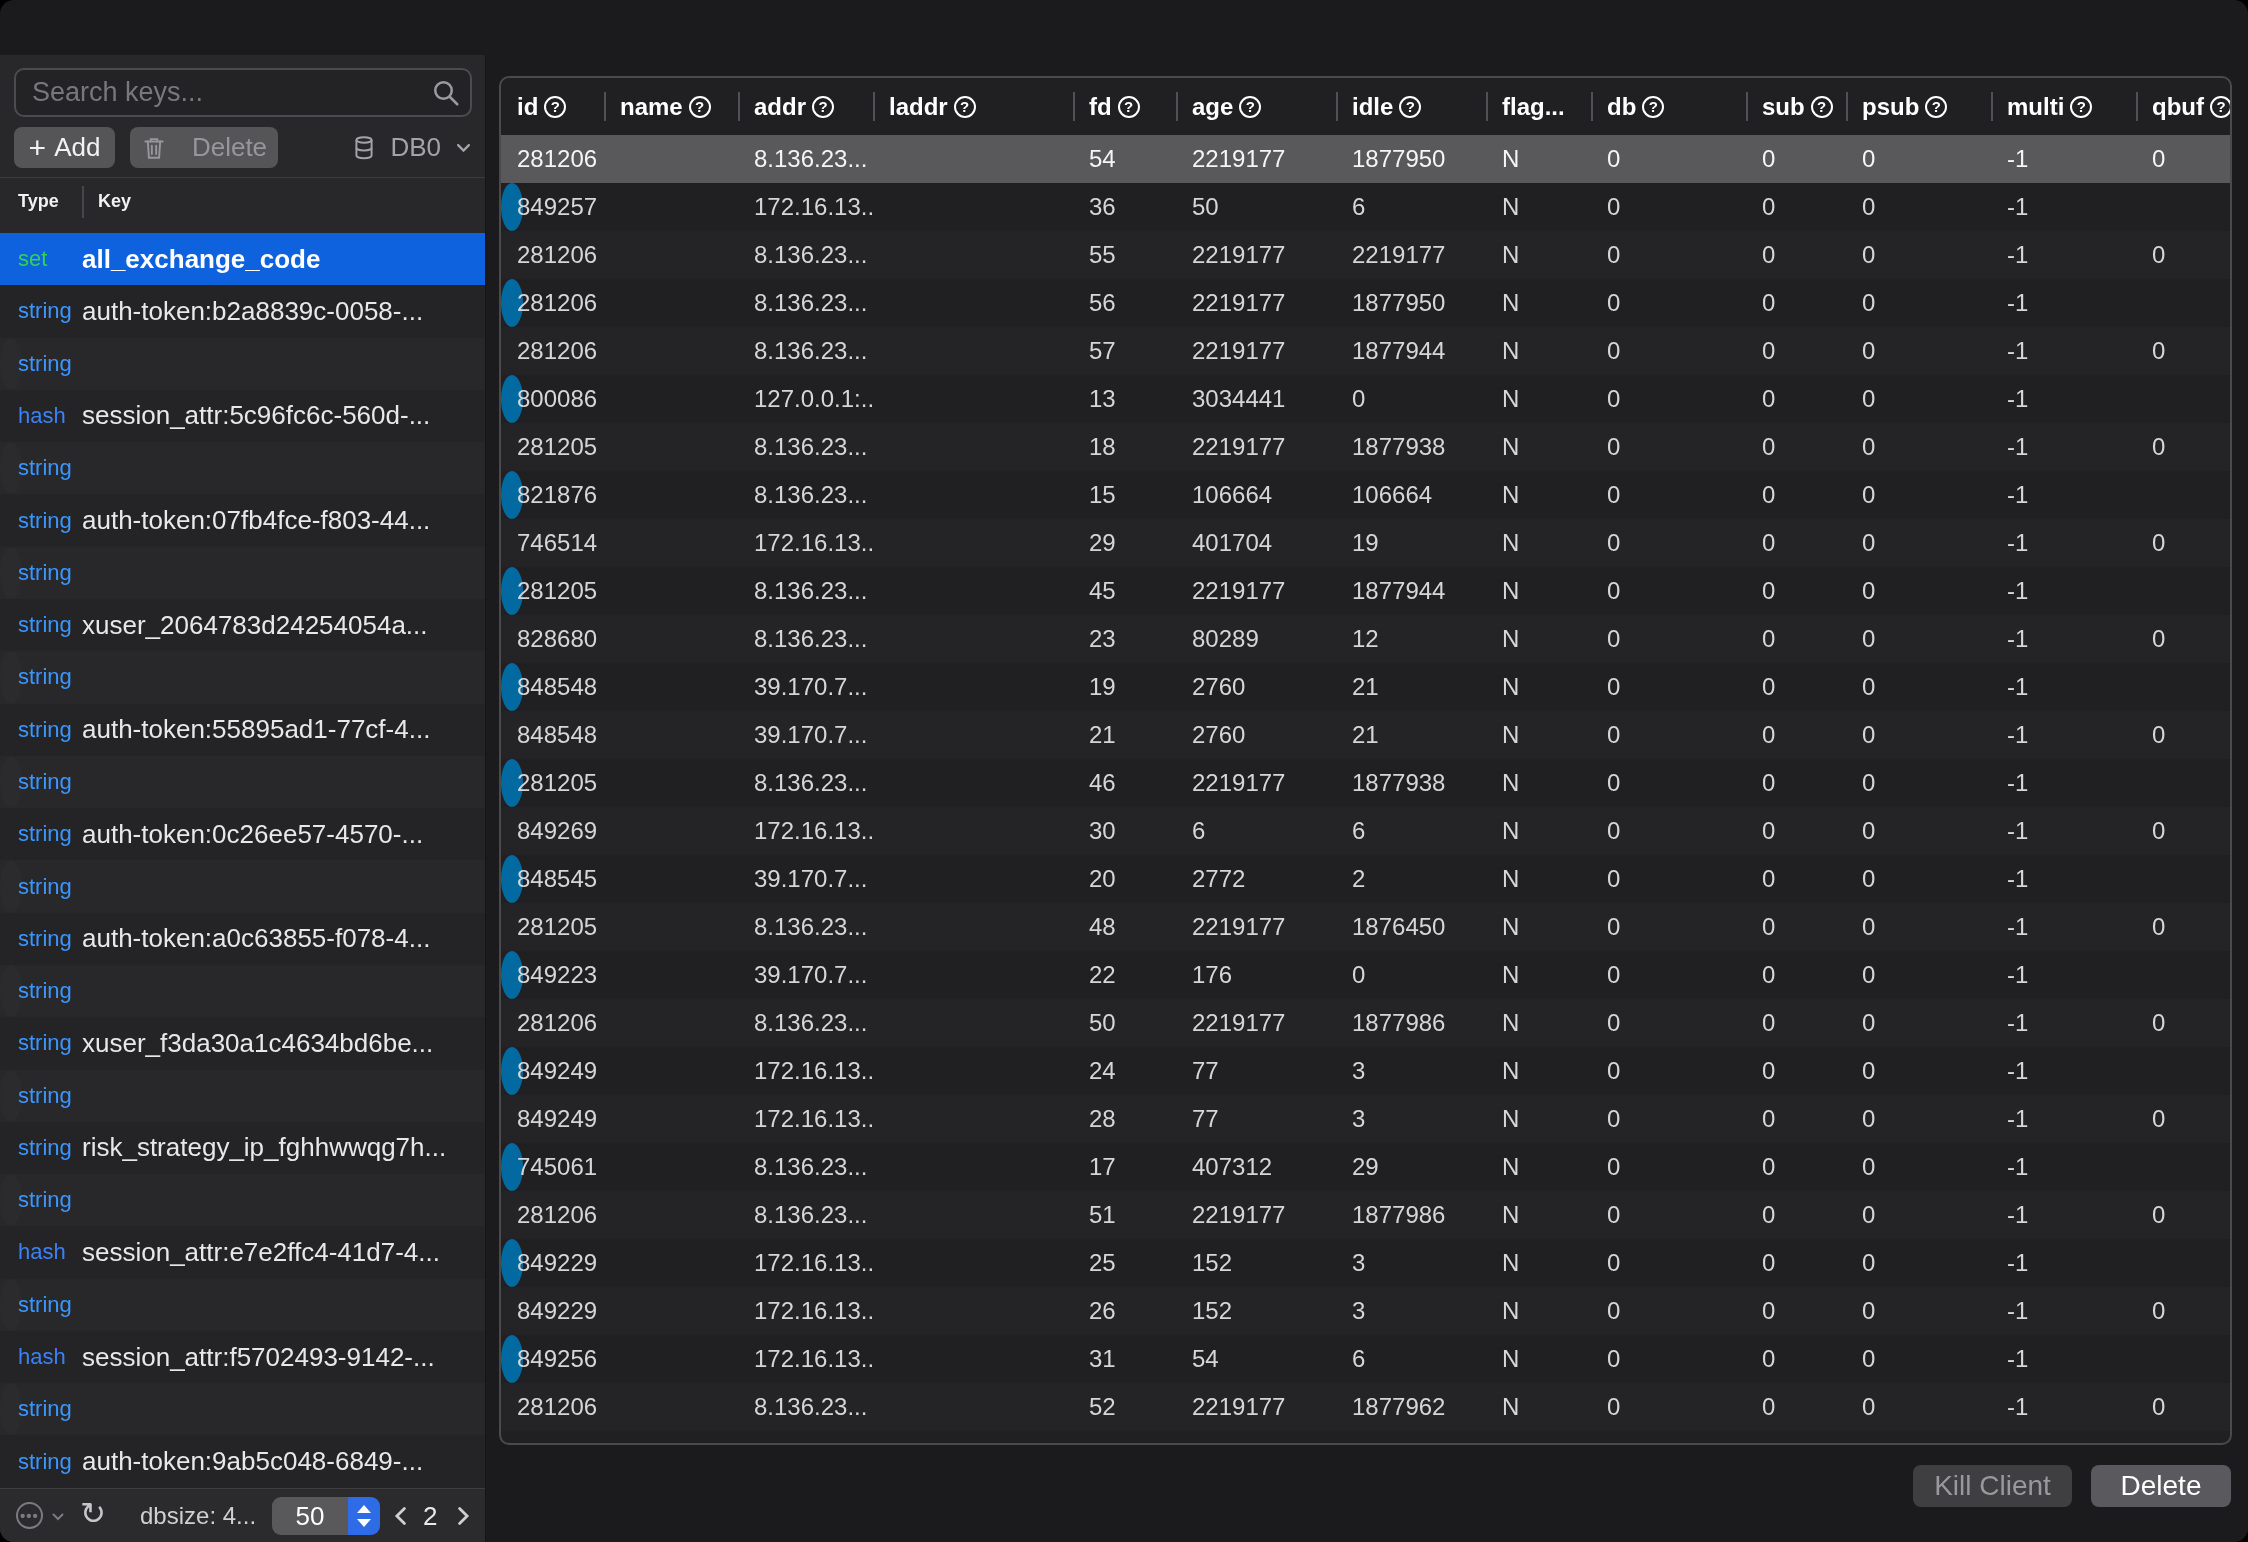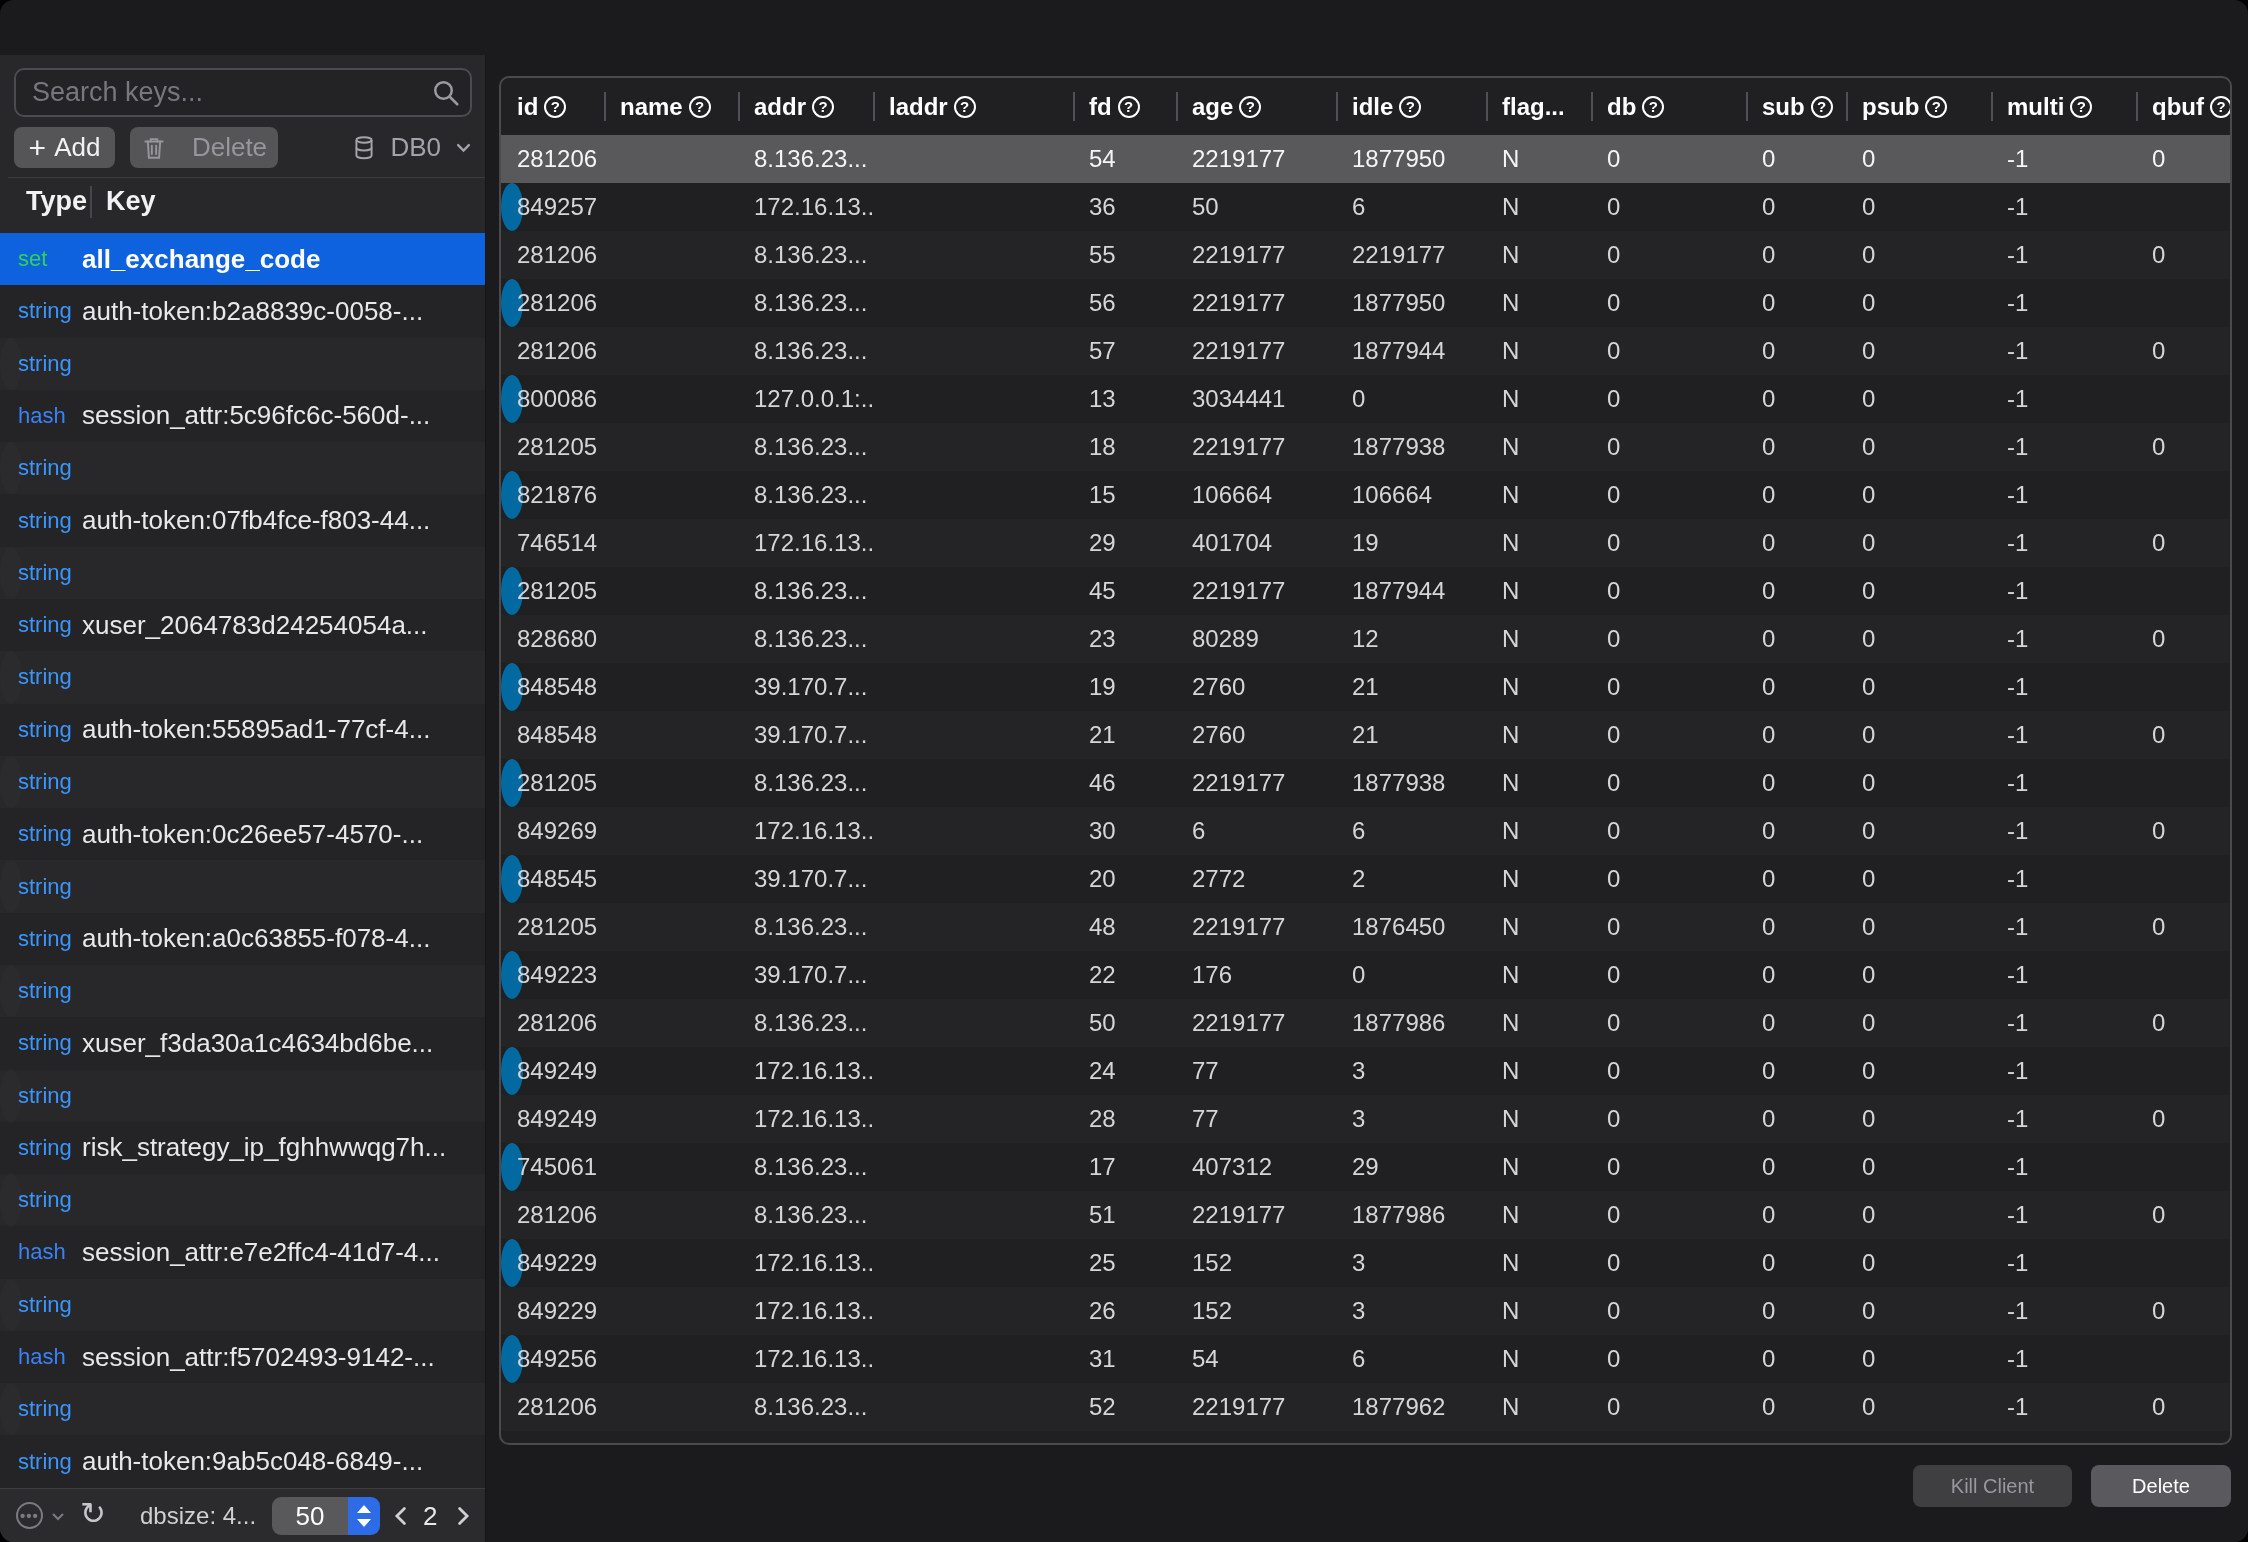--- a/index.html
+++ b/index.html
@@ -25,22 +25,22 @@
   .search-icon { position:absolute; top:23px; right:24px; width:30px; height:30px; }
 
   .btn { position:absolute; top:72px; height:41px; background:#555558; border-radius:8px;
          display:flex; align-items:center; justify-content:center; font-size:26px; }
   .btn-add { left:14px; width:101px; color:#f2f2f4; }
   .btn-add .plus { font-size:30px; font-weight:400; margin-right:8px; line-height:1; }
   .btn-del { left:130px; width:148px; color:#96969b; gap:25px; }
   .db-sel { position:absolute; top:72px; right:12px; height:41px; display:flex; align-items:center;
             gap:13px; color:#a3a3a8; font-size:26px; }
 
-  .listhead { position:absolute; top:122px; left:8px; right:0; height:48px; border-top:1px solid #3c3c3f;
-              display:flex; align-items:center; color:#f2f2f4; font-size:27px; font-weight:700; }
+  .listhead { position:absolute; top:122px; left:0; right:0; height:48px; border-top:1px solid #3c3c3f;
+              display:flex; align-items:center; color:#f2f2f4; font-size:18px; font-weight:700; }
   .listhead .lh-type { padding-left:18px; width:82px; }
   .listhead .lh-div { width:2px; height:32px; background:#47474b; margin-right:14px; }
 
   .keylist { position:absolute; top:178px; left:0; right:0; bottom:54px; overflow:hidden; }
   .skey { height:52.29px; display:flex; align-items:center; font-size:26px; }
   .skey.light { background:#2b2b2e; } .skey.dark { background:#242427; }
   .skey.sel { background:#0f62dd; }
   .ktype { width:82px; padding-left:18px; font-size:22px; flex:none; }
   .t-set { color:#30d158; } .t-string { color:#3a96ff; } .t-hash { color:#3b82f6; }
   .kname { color:#e8e8ea; white-space:nowrap; overflow:hidden; }
@@ -82,21 +82,21 @@
   .qm { width:22px; height:22px; border:2.4px solid #fff; border-radius:50%; margin-left:6px;
         display:inline-flex; align-items:center; justify-content:center; font-size:15px; font-weight:700;
         flex:none; }
   .trow { height:48px; }
   .trow.light { background:#0369a1; } .trow.dark { background:#242427; }
   .trow.sel { background:#59595b; }
   .tcell { display:flex; align-items:center; padding-left:16px; color:#d6d6d8; font-size:24px;
            white-space:nowrap; overflow:hidden; }
   .trow.sel .tcell { color:#f5f5f6; }
 
-  .action-btn { position:absolute; bottom:35px; height:42px; border-radius:8px; font-size:20px;
+  .action-btn { position:absolute; bottom:35px; height:42px; border-radius:8px; font-size:28px;
                 display:flex; align-items:center; justify-content:center; border:none; }
   .kill { right:176px; width:159px; background:#3f3f42; color:#98989d; }
   .refresh { right:17px; width:140px; background:#5a5a5e; color:#ffffff; }
 </style>
 </head>
 <body>
 
 <div class="window">
 
 

